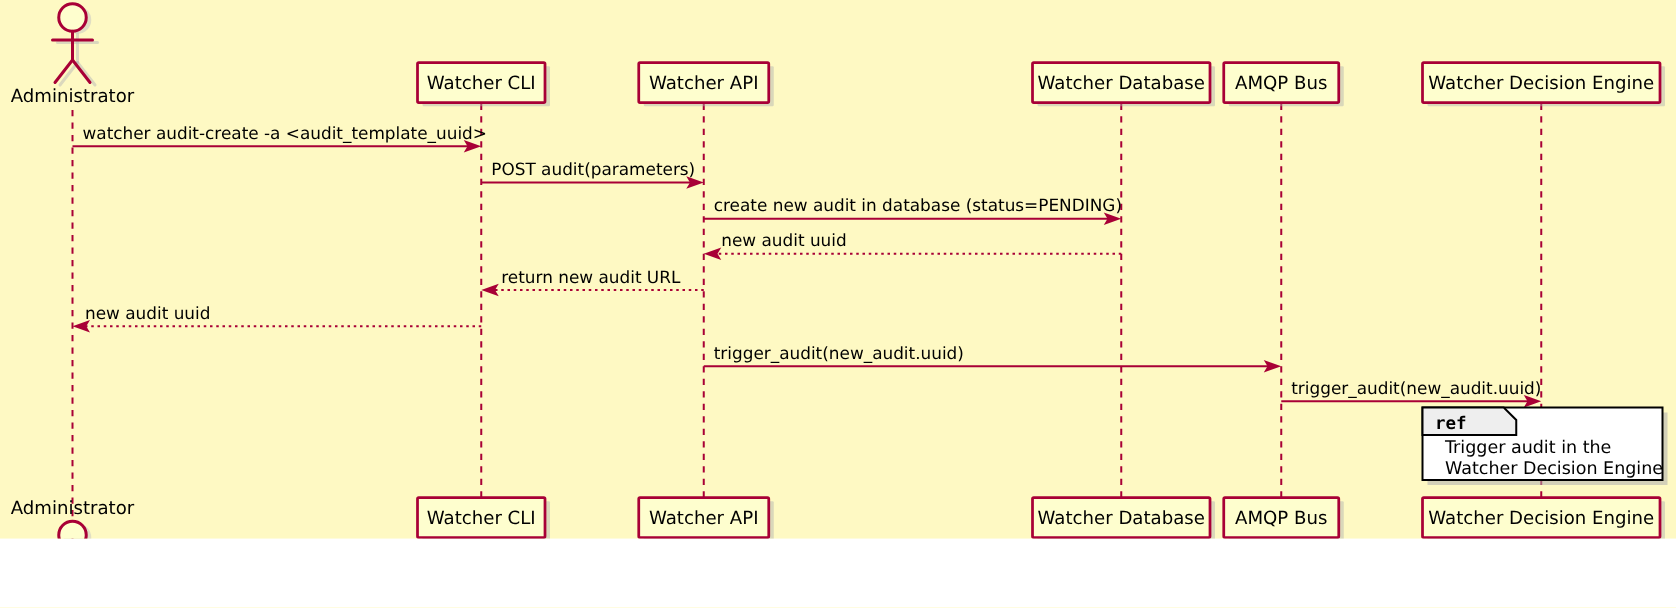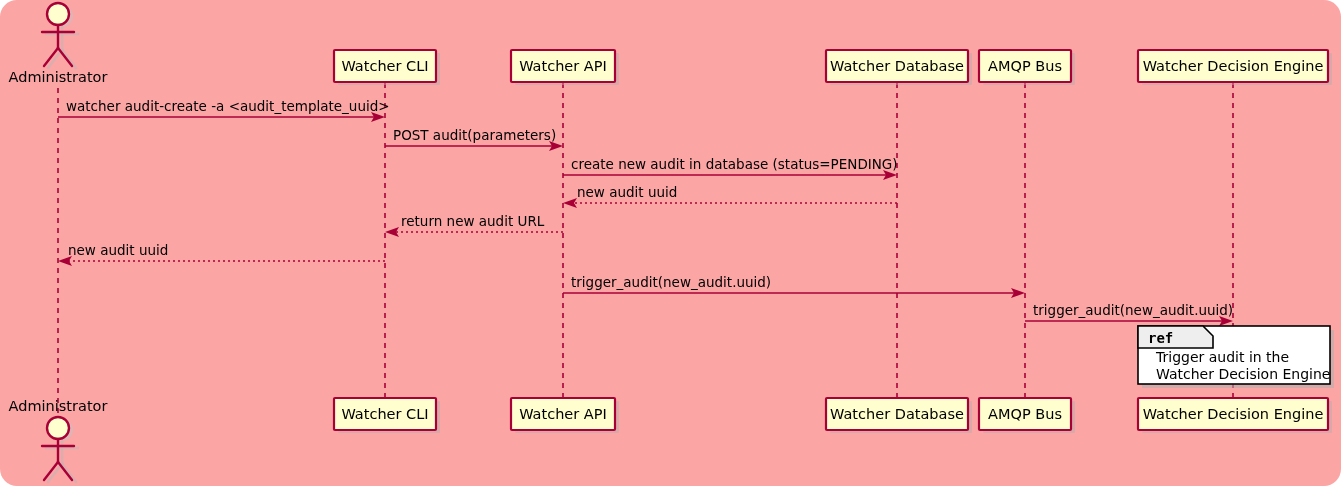--- a/index.html
+++ b/index.html
@@ -6,24 +6,23 @@
     margin: 0;
     padding: 0;
     background: #FFFFFF;
   }
   body {
     font-family: "DejaVu Sans", sans-serif;
   }
   #diagram-root {
     position: relative;
     width: 1341px;
-    height: 486px;
-    background: #fca5a5;
+    height: 431px;
+    background: #fef9c3;
     overflow: hidden;
-    border-radius: 17px;
   }
   #diagram-svg {
     position: absolute;
     left: 0;
     top: 0;
     width: 1341px;
     height: 486px;
   }
   .lifeline {
     stroke: #A80036;

